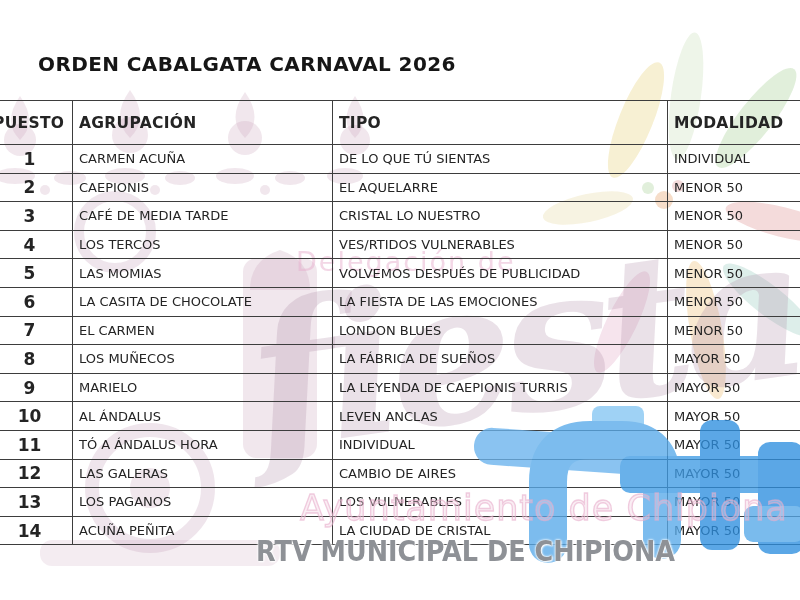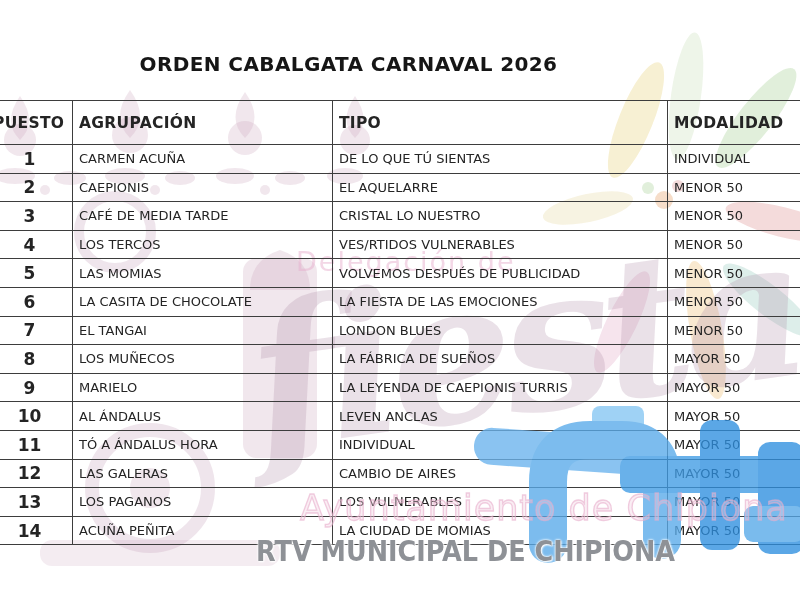--- a/index.html
+++ b/index.html
@@ -2,21 +2,21 @@
 <html><head>
 <meta charset="utf-8">
 <style>
   html,body{margin:0;padding:0;background:#fff;}
   .page{
     position:relative;width:800px;height:600px;overflow:hidden;background:#ffffff;
     font-family:"DejaVu Sans","Liberation Sans",sans-serif;
   }
   
   .title{
-    position:absolute;top:52px;left:0;width:659px;text-align:center;
+    position:absolute;top:52px;left:0;width:659px;
     padding-left:38px;box-sizing:border-box;
     font-size:20px;font-weight:bold;letter-spacing:.4px;color:#161616;
     z-index:3;
   }
   
   .wm-back{position:absolute;inset:0;z-index:0;}
   .fiestas-script{
     position:absolute;left:248px;top:238px;z-index:0;
     font-family:"DejaVu Serif","Liberation Serif",serif;
     font-style:italic;font-weight:bold;font-size:196px;line-height:1;
@@ -170,21 +170,21 @@
           <td class="col-modalidad">MENOR 50</td>
         </tr>
         <tr>
           <td class="col-puesto">6</td>
           <td class="col-agrupacion">LA CASITA DE CHOCOLATE</td>
           <td class="col-tipo">LA FIESTA DE LAS EMOCIONES</td>
           <td class="col-modalidad">MENOR 50</td>
         </tr>
         <tr>
           <td class="col-puesto">7</td>
-          <td class="col-agrupacion">EL TANGAI</td>
+          <td class="col-agrupacion">EL CARMEN</td>
           <td class="col-tipo">LONDON BLUES</td>
           <td class="col-modalidad">MENOR 50</td>
         </tr>
         <tr>
           <td class="col-puesto">8</td>
           <td class="col-agrupacion">LOS MUÑECOS</td>
           <td class="col-tipo">LA FÁBRICA DE SUEÑOS</td>
           <td class="col-modalidad">MAYOR 50</td>
         </tr>
         <tr>
@@ -213,21 +213,21 @@
         </tr>
         <tr>
           <td class="col-puesto">13</td>
           <td class="col-agrupacion">LOS PAGANOS</td>
           <td class="col-tipo">LOS VULNERABLES</td>
           <td class="col-modalidad">MAYOR 50</td>
         </tr>
         <tr>
           <td class="col-puesto">14</td>
           <td class="col-agrupacion">ACUÑA PEÑITA</td>
-          <td class="col-tipo">LA CIUDAD DE MOMIAS</td>
+          <td class="col-tipo">LA CIUDAD DE CRISTAL</td>
           <td class="col-modalidad">MAYOR 50</td>
         </tr>
       </tbody>
   </table>
 
   <svg class="wm-front" width="800" height="600" viewBox="0 0 800 600">
     <g opacity=".78">
       <rect x="592" y="406" width="52" height="27" rx="8" fill="#85c6f3"></rect>
       <rect x="474" y="427" width="194" height="37" rx="18" fill="#6ab3ed" transform="rotate(4 480 446)"></rect>
       <path d="M548 544 L548 482 Q548 440 590 440 L622 440 Q662 440 662 482 L662 540" fill="none" stroke="#58aae9" stroke-width="38" stroke-linecap="round"></path>

